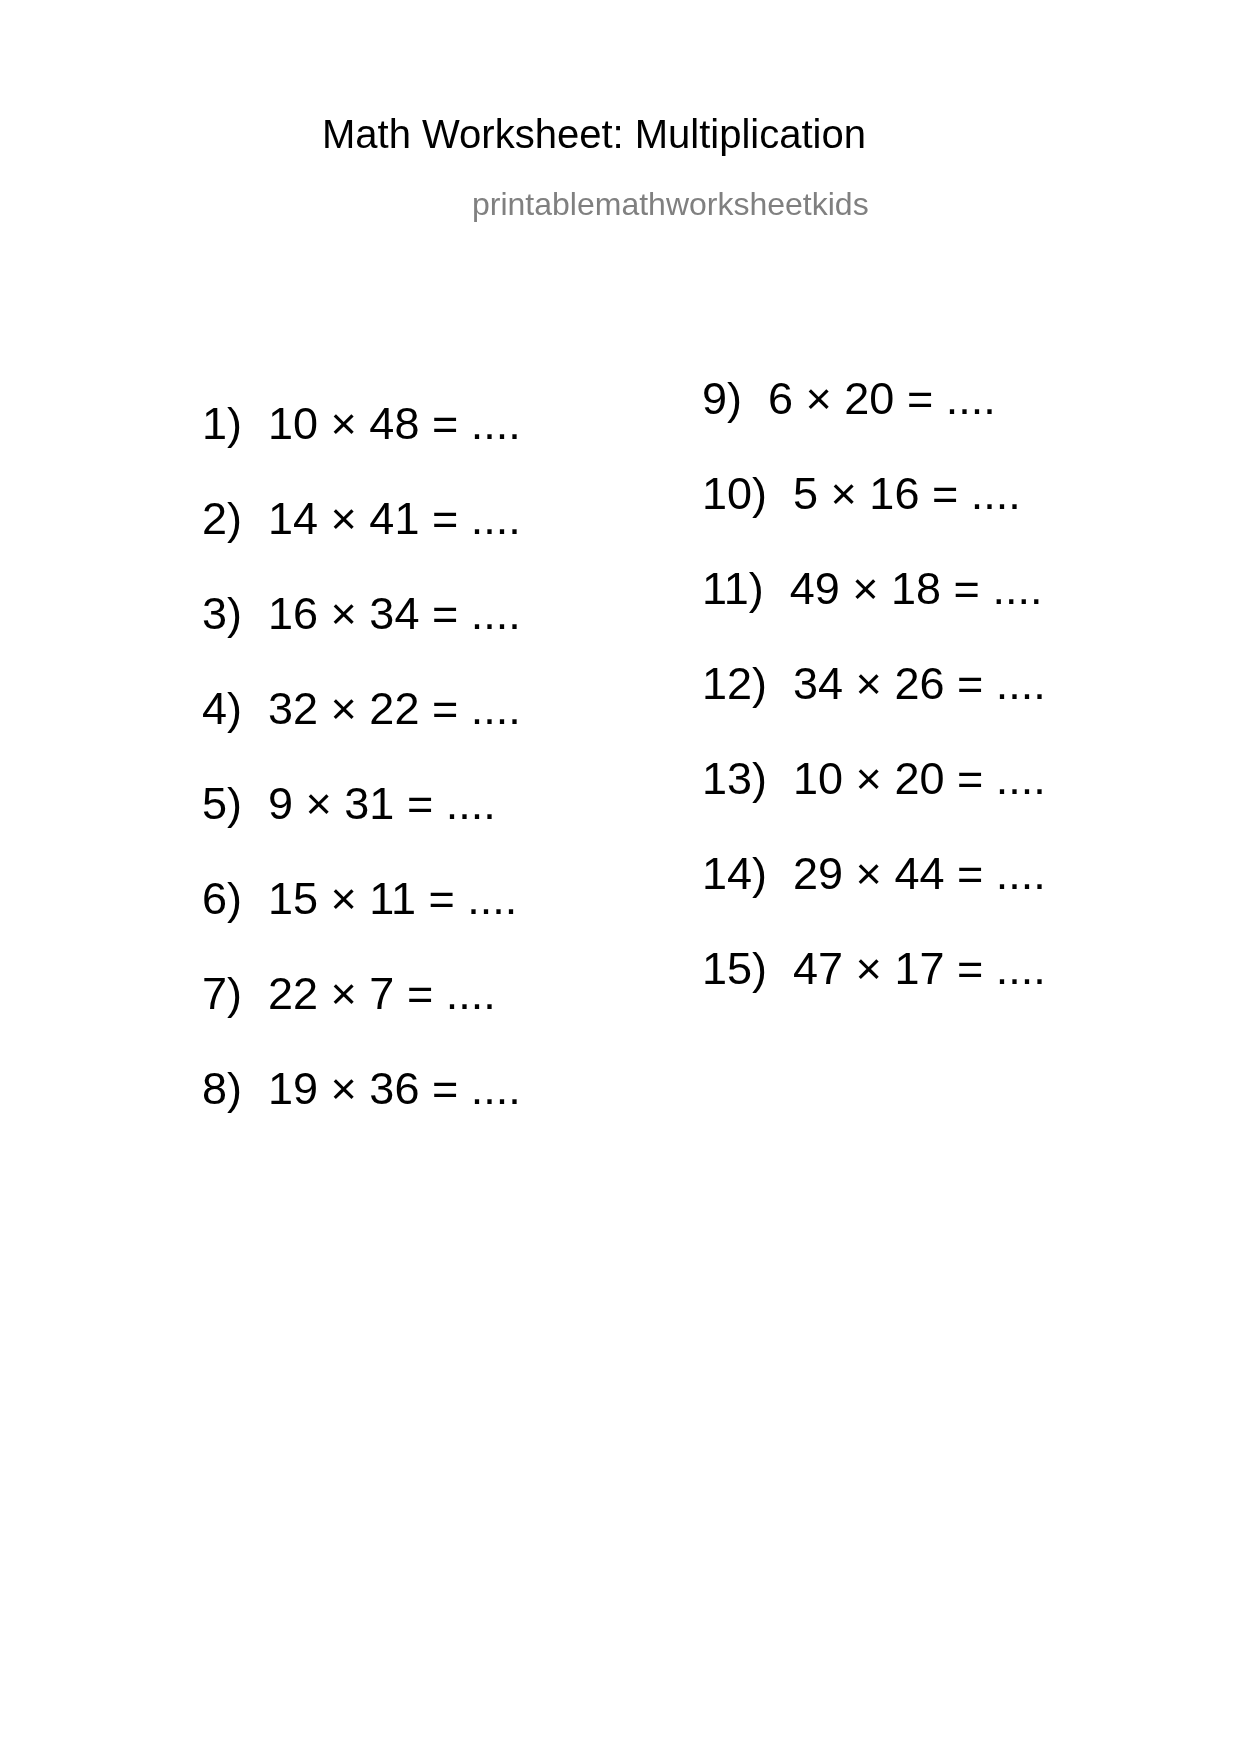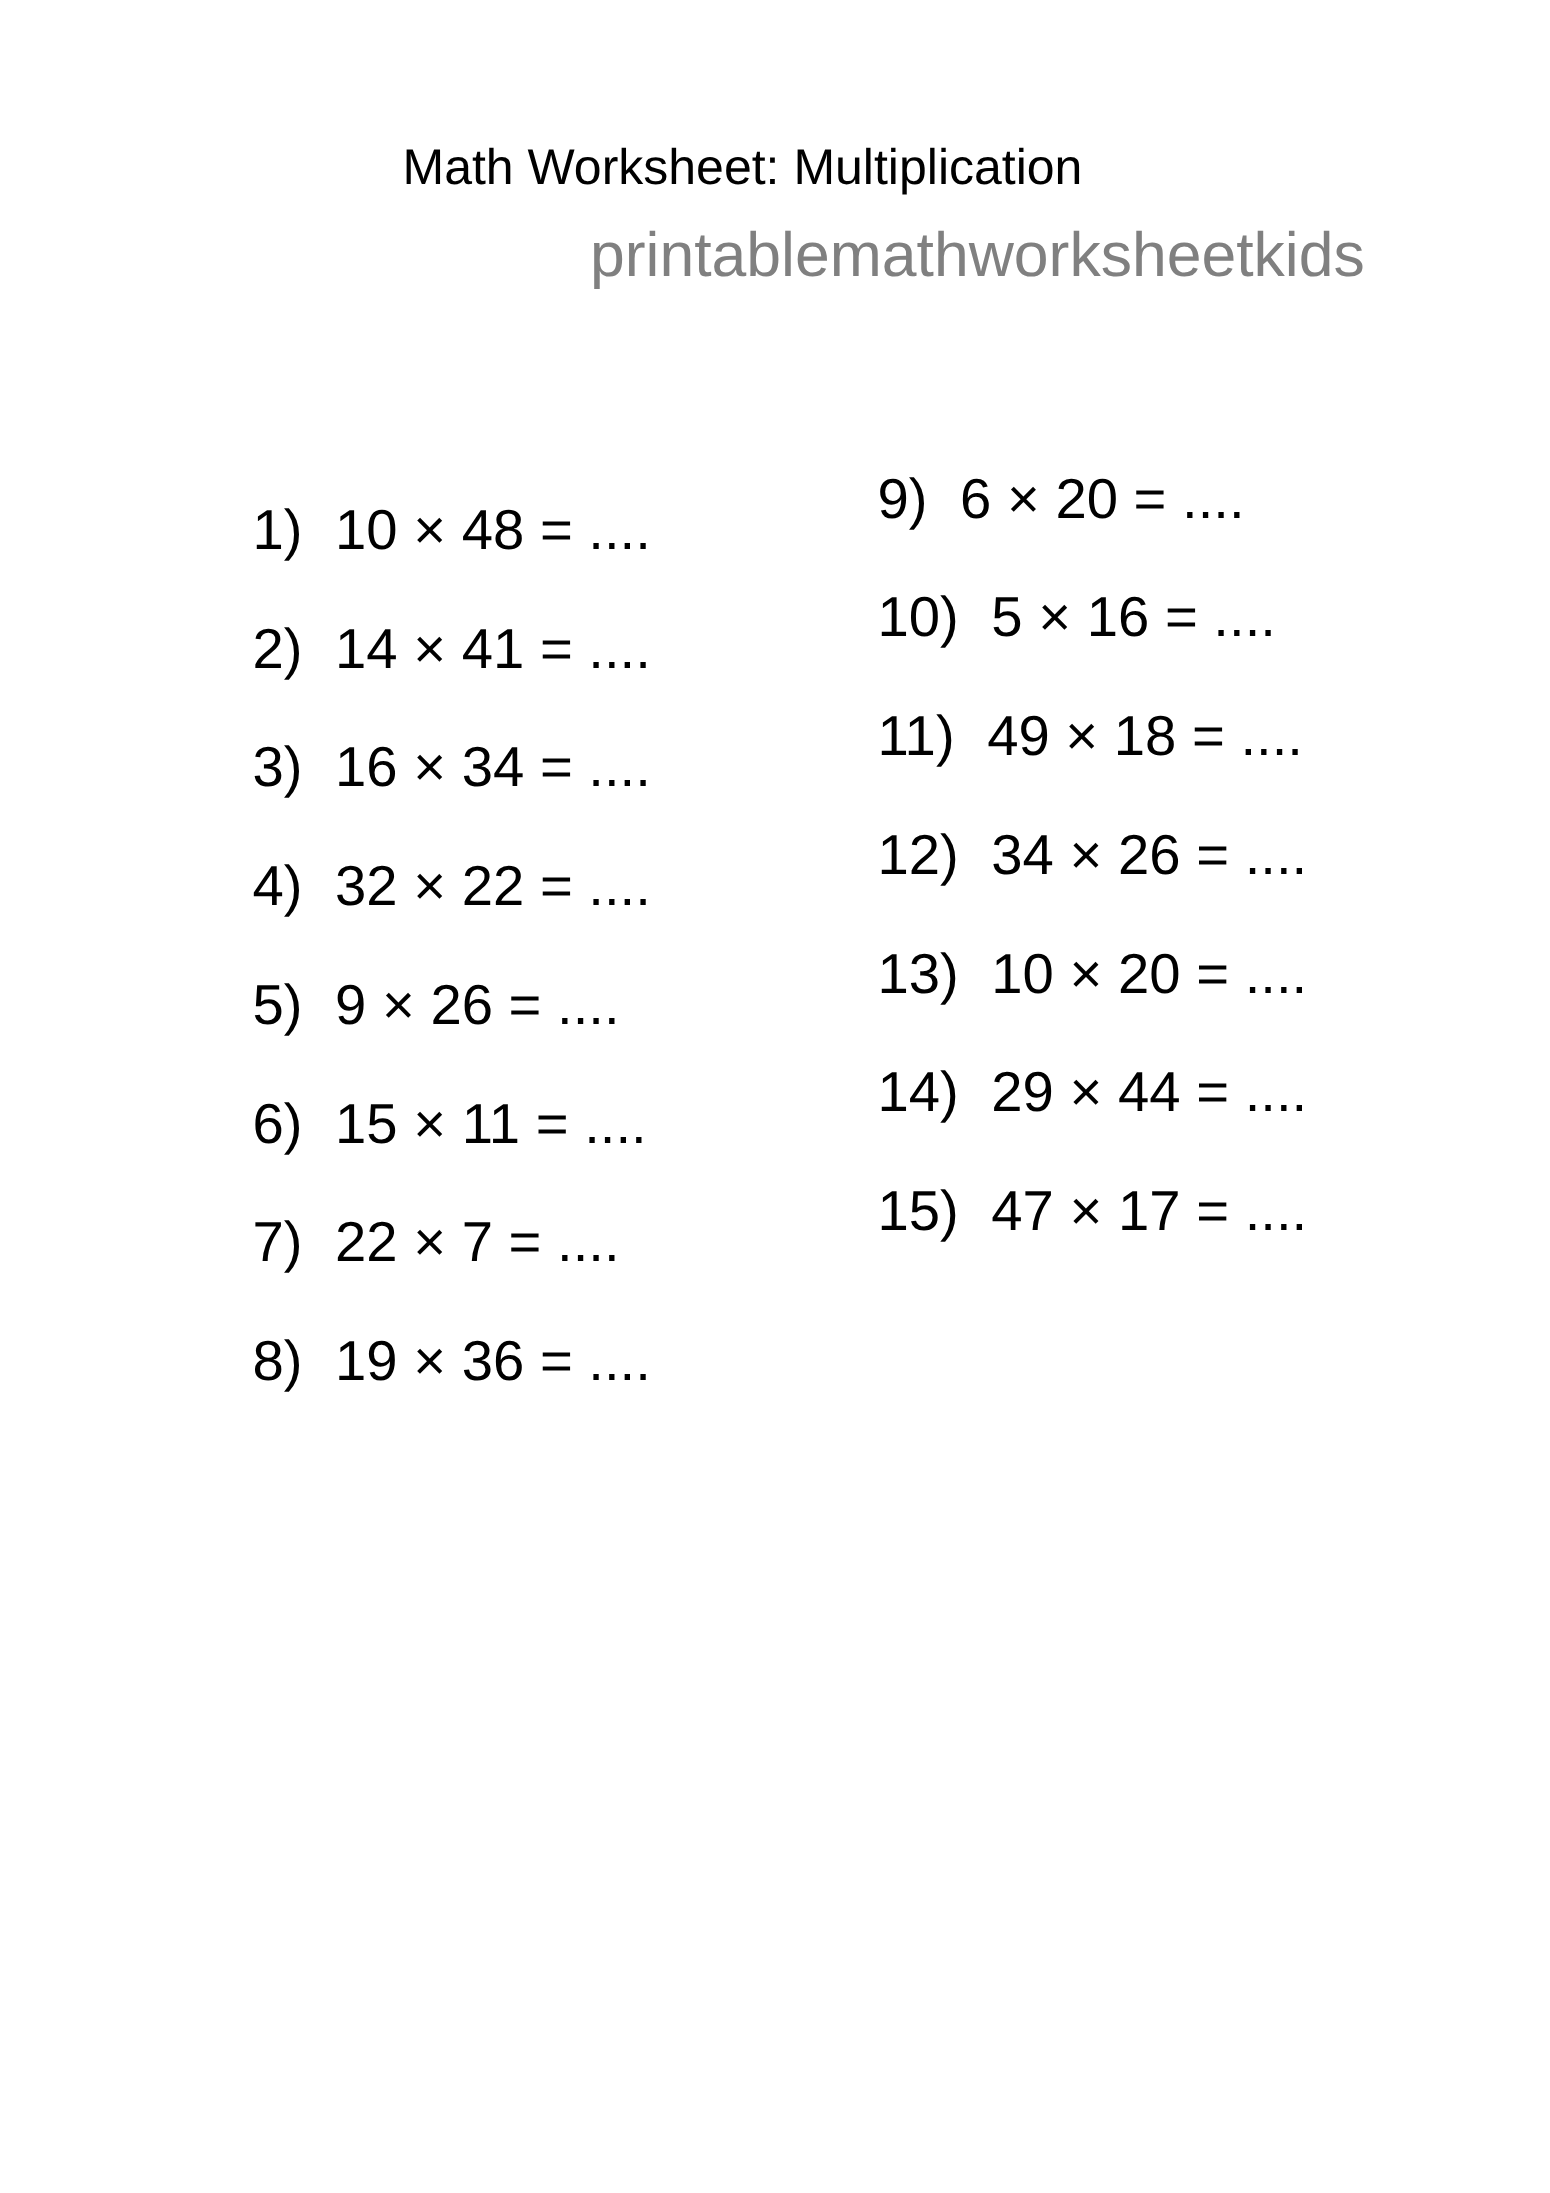--- a/index.html
+++ b/index.html
@@ -1,37 +1,37 @@
 <!DOCTYPE html>
 <html><head>
 <meta charset="utf-8">
 <style>
   html, body { margin: 0; padding: 0; background: #ffffff; }
   body { width: 1240px; height: 1754px; position: relative; overflow: hidden;
          font-family: "Liberation Sans", sans-serif; color: #000; }
   .title { position: absolute; left: 322px; top: 98px; font-size: 40px; line-height: 72px; white-space: nowrap; }
-  .subtitle { position: absolute; left: 472px; top: 180px; font-size: 50px; line-height: 48px; color: #808080; white-space: nowrap; }
+  .subtitle { position: absolute; left: 472px; top: 180px; font-size: 32px; line-height: 48px; color: #808080; white-space: nowrap; }
   .col { position: absolute; top: 350px; }
   .col.left { left: 202px; margin-top: 48px; }
   .col.right { left: 702px; margin-top: 23px; }
   .problem { height: 95px; font-size: 45px; line-height: 52px; white-space: nowrap; }
   .num { margin-right: 26px; }
 </style>
 </head>
 <body>
 
 <div class="title">Math Worksheet: Multiplication</div>
 <div class="subtitle">printablemathworksheetkids</div>
 
 <div class="col left">
   <div class="problem"><span class="num">1)</span><span>10 × 48 = ....</span></div>
   <div class="problem"><span class="num">2)</span><span>14 × 41 = ....</span></div>
   <div class="problem"><span class="num">3)</span><span>16 × 34 = ....</span></div>
   <div class="problem"><span class="num">4)</span><span>32 × 22 = ....</span></div>
-  <div class="problem"><span class="num">5)</span><span>9 × 26 = ....</span></div>
+  <div class="problem"><span class="num">5)</span><span>9 × 31 = ....</span></div>
   <div class="problem"><span class="num">6)</span><span>15 × 11 = ....</span></div>
   <div class="problem"><span class="num">7)</span><span>22 × 7 = ....</span></div>
   <div class="problem"><span class="num">8)</span><span>19 × 36 = ....</span></div>
 </div>
 
 <div class="col right">
   <div class="problem"><span class="num">9)</span><span>6 × 20 = ....</span></div>
   <div class="problem"><span class="num">10)</span><span>5 × 16 = ....</span></div>
   <div class="problem"><span class="num">11)</span><span>49 × 18 = ....</span></div>
   <div class="problem"><span class="num">12)</span><span>34 × 26 = ....</span></div>

